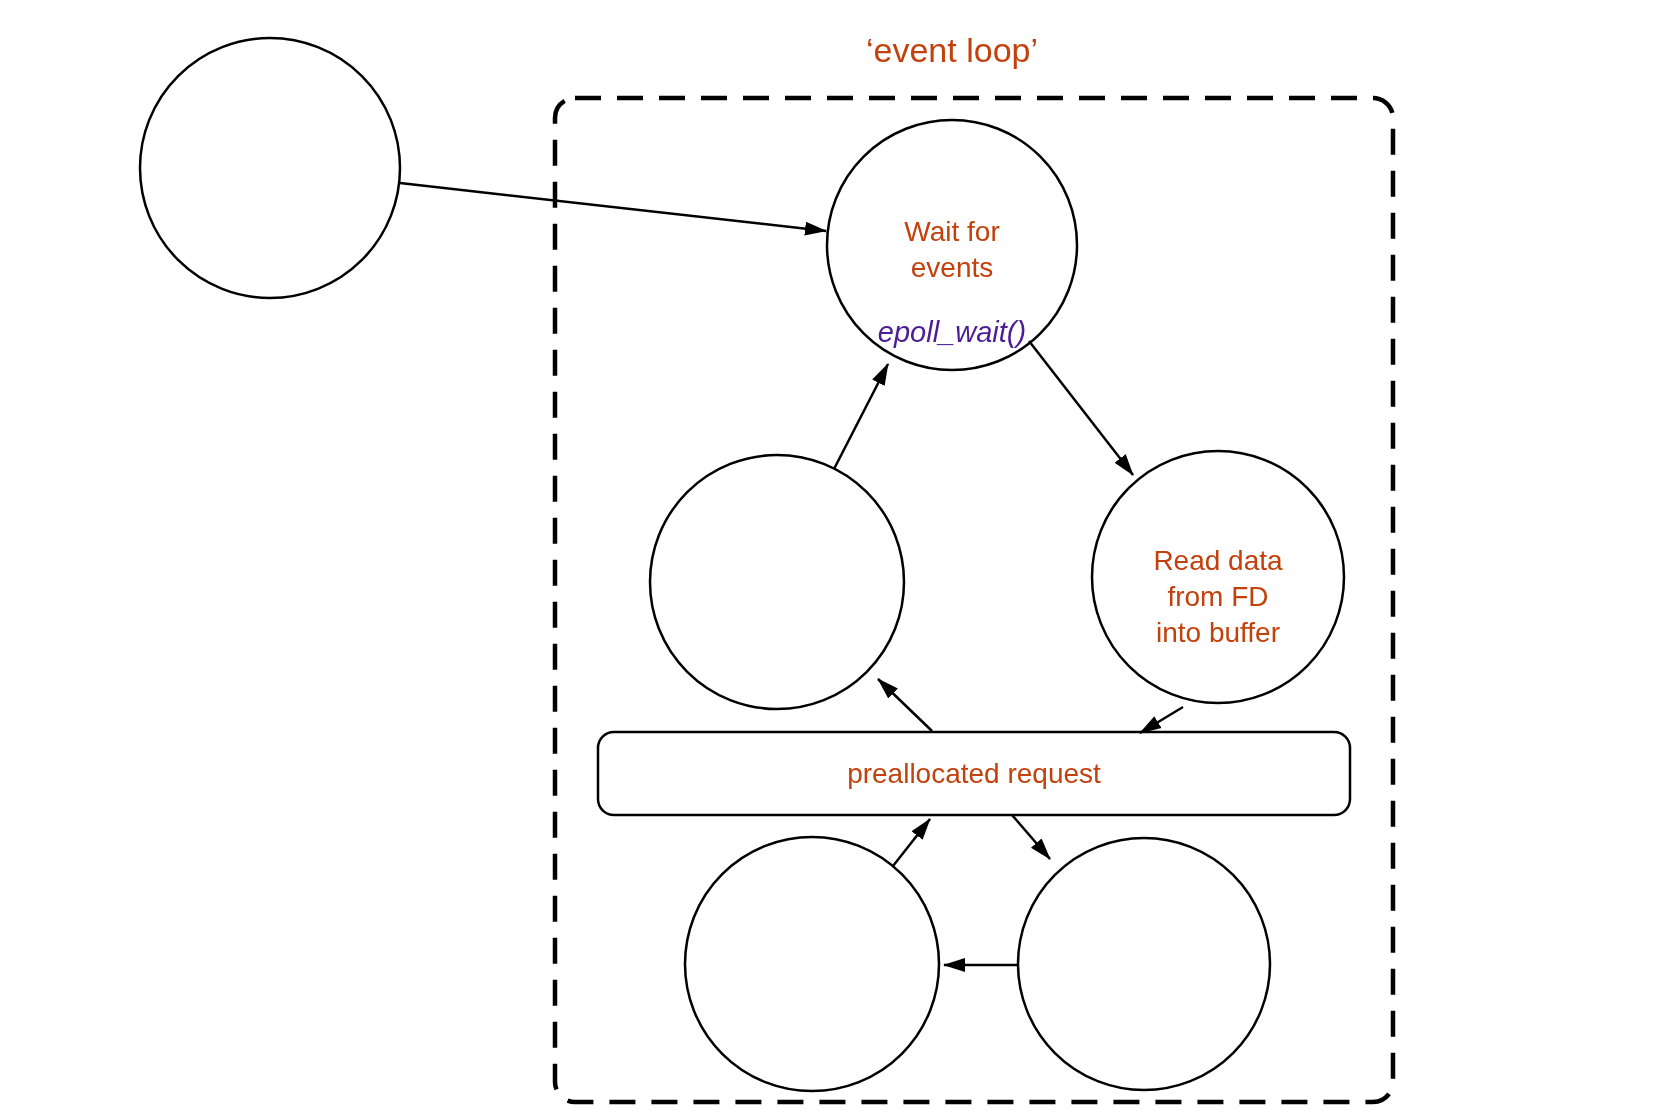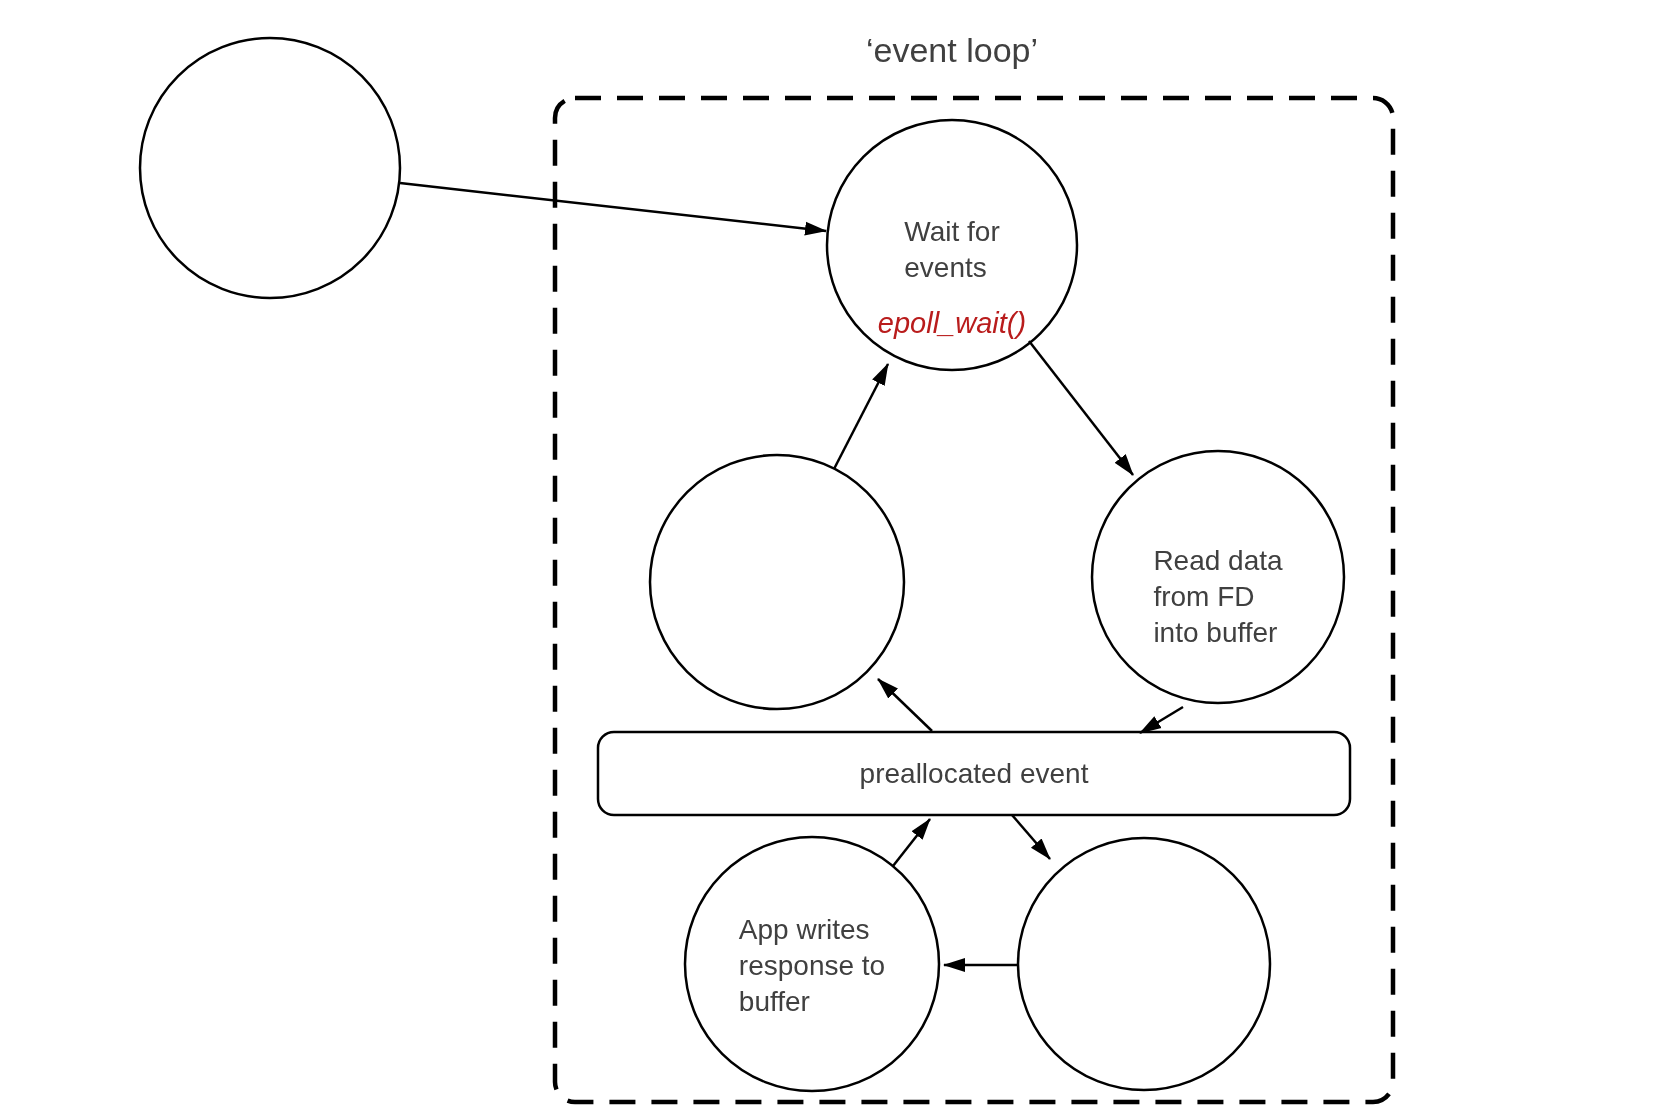--- a/index.html
+++ b/index.html
@@ -17,24 +17,25 @@
     overflow: hidden;
   }
   .canvas svg {
     position: absolute;
     left: 0;
     top: 0;
   }
   .label {
     position: absolute;
     transform: translate(-50%, -50%);
+    text-align: center;
     white-space: pre-line;
     font-size: 28px;
     line-height: 36px;
-    color: #404040;
+    color: #c2410c;
   }
   .title {
     font-size: 34px;
     line-height: 40px;
   }
   .sublabel {
     position: absolute;
     transform: translate(-50%, -50%);
     text-align: center;
     font-size: 29px;
@@ -72,27 +73,24 @@
     <line x1="893" y1="866" x2="930" y2="819" stroke="#000000" stroke-width="2.5" marker-end="url(#arrowhead)"></line>
     <line x1="1012" y1="815" x2="1050" y2="859" stroke="#000000" stroke-width="2.5" marker-end="url(#arrowhead)"></line>
     <line x1="1017" y1="965" x2="944" y2="965" stroke="#000000" stroke-width="2.5" marker-end="url(#arrowhead)"></line>
   </svg>
 
   <div class="label title" style="left:952px; top:50px;">‘event loop’</div>
 
 
   <div class="label" style="left:952px; top:250px;">Wait for
 events</div>
-  <div class="sublabel" style="left: 952px; top: 323px; color: #b91c1c;">epoll_wait()</div>
+  <div class="sublabel" style="left: 952px; top: 332px; color: #4c1d95;">epoll_wait()</div>
 
 
   <div class="label" style="left:1218px; top:597px;">Read data
 from FD
 into buffer</div>
 
-  <div class="label" style="left:974px; top:774px;">preallocated event</div>
+  <div class="label" style="left:974px; top:774px;">preallocated request</div>
 
-  <div class="label" style="left:812px; top:966px;">App writes
-response to
-buffer</div>
 
 
 </div>
 
 </body></html>

